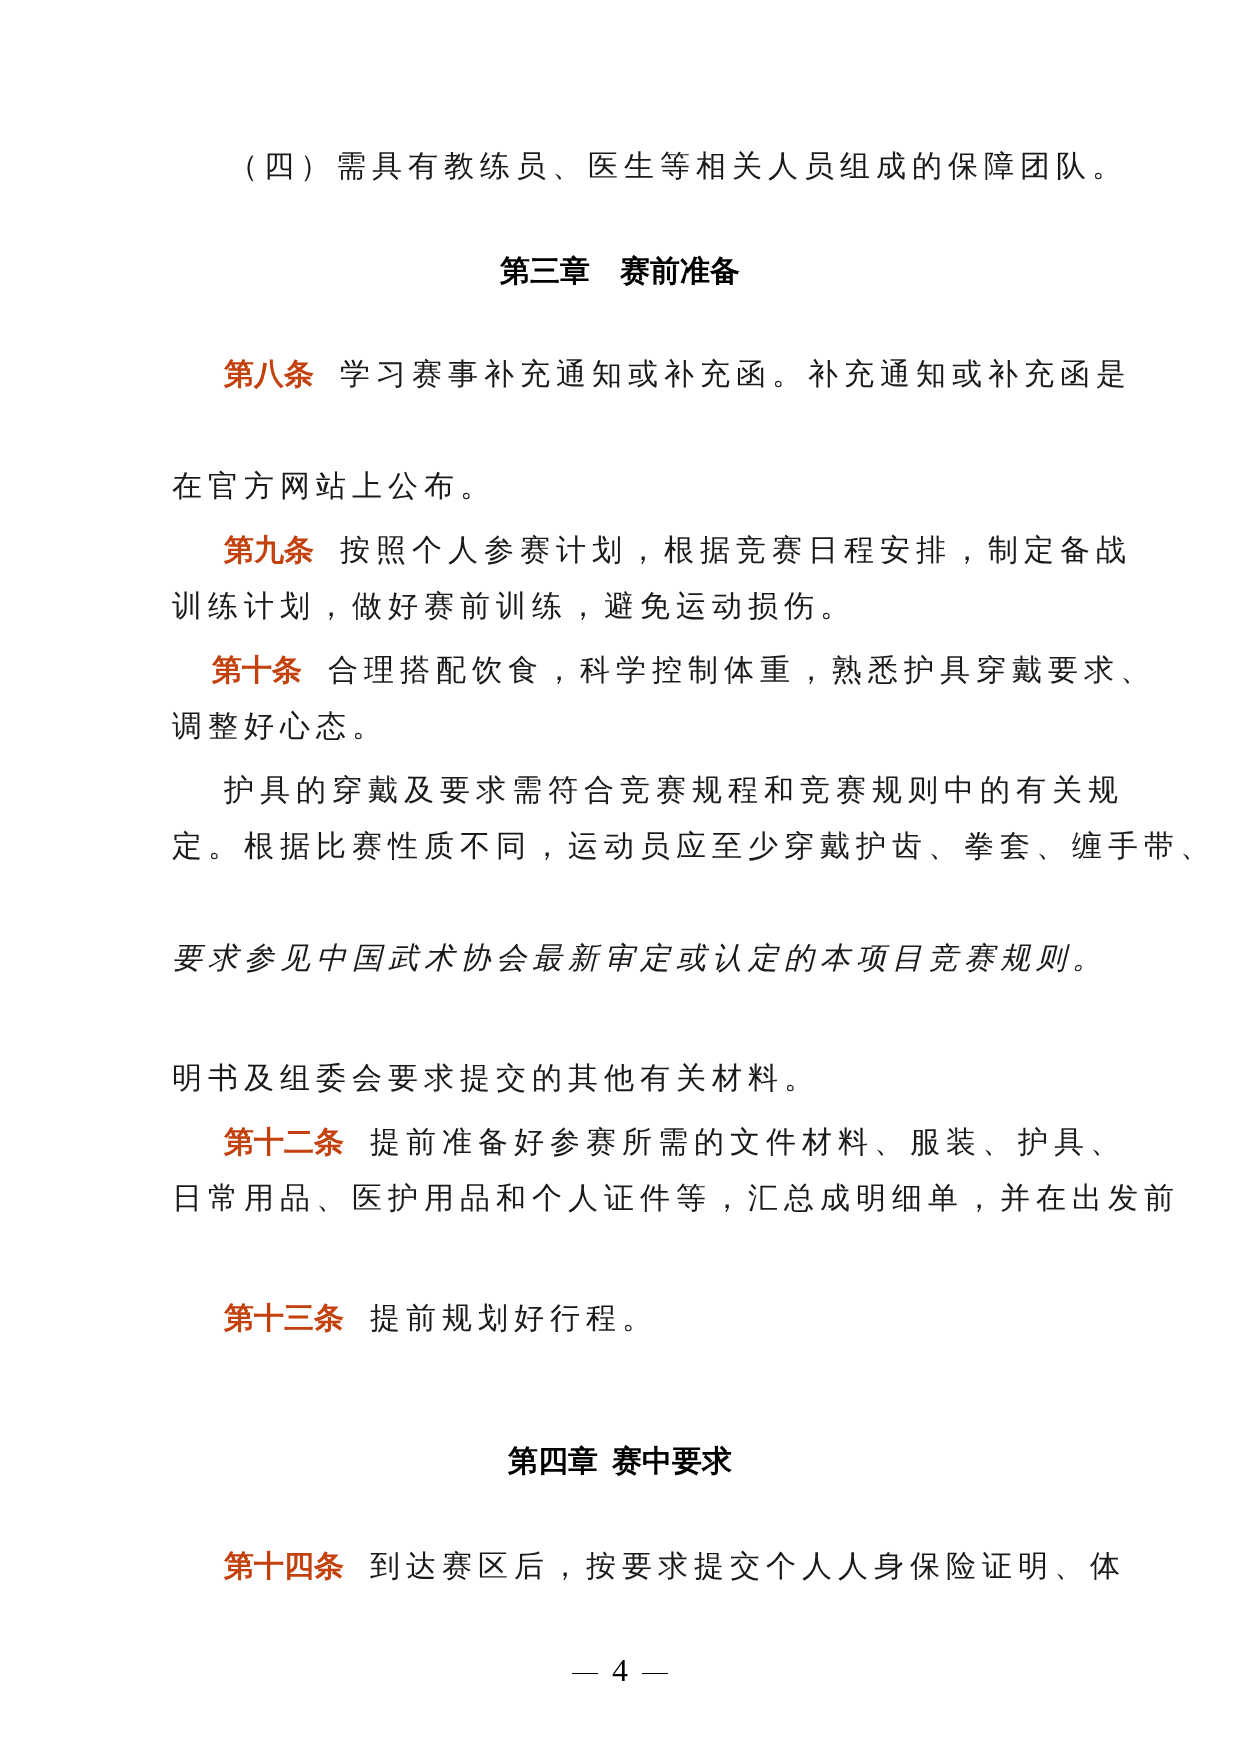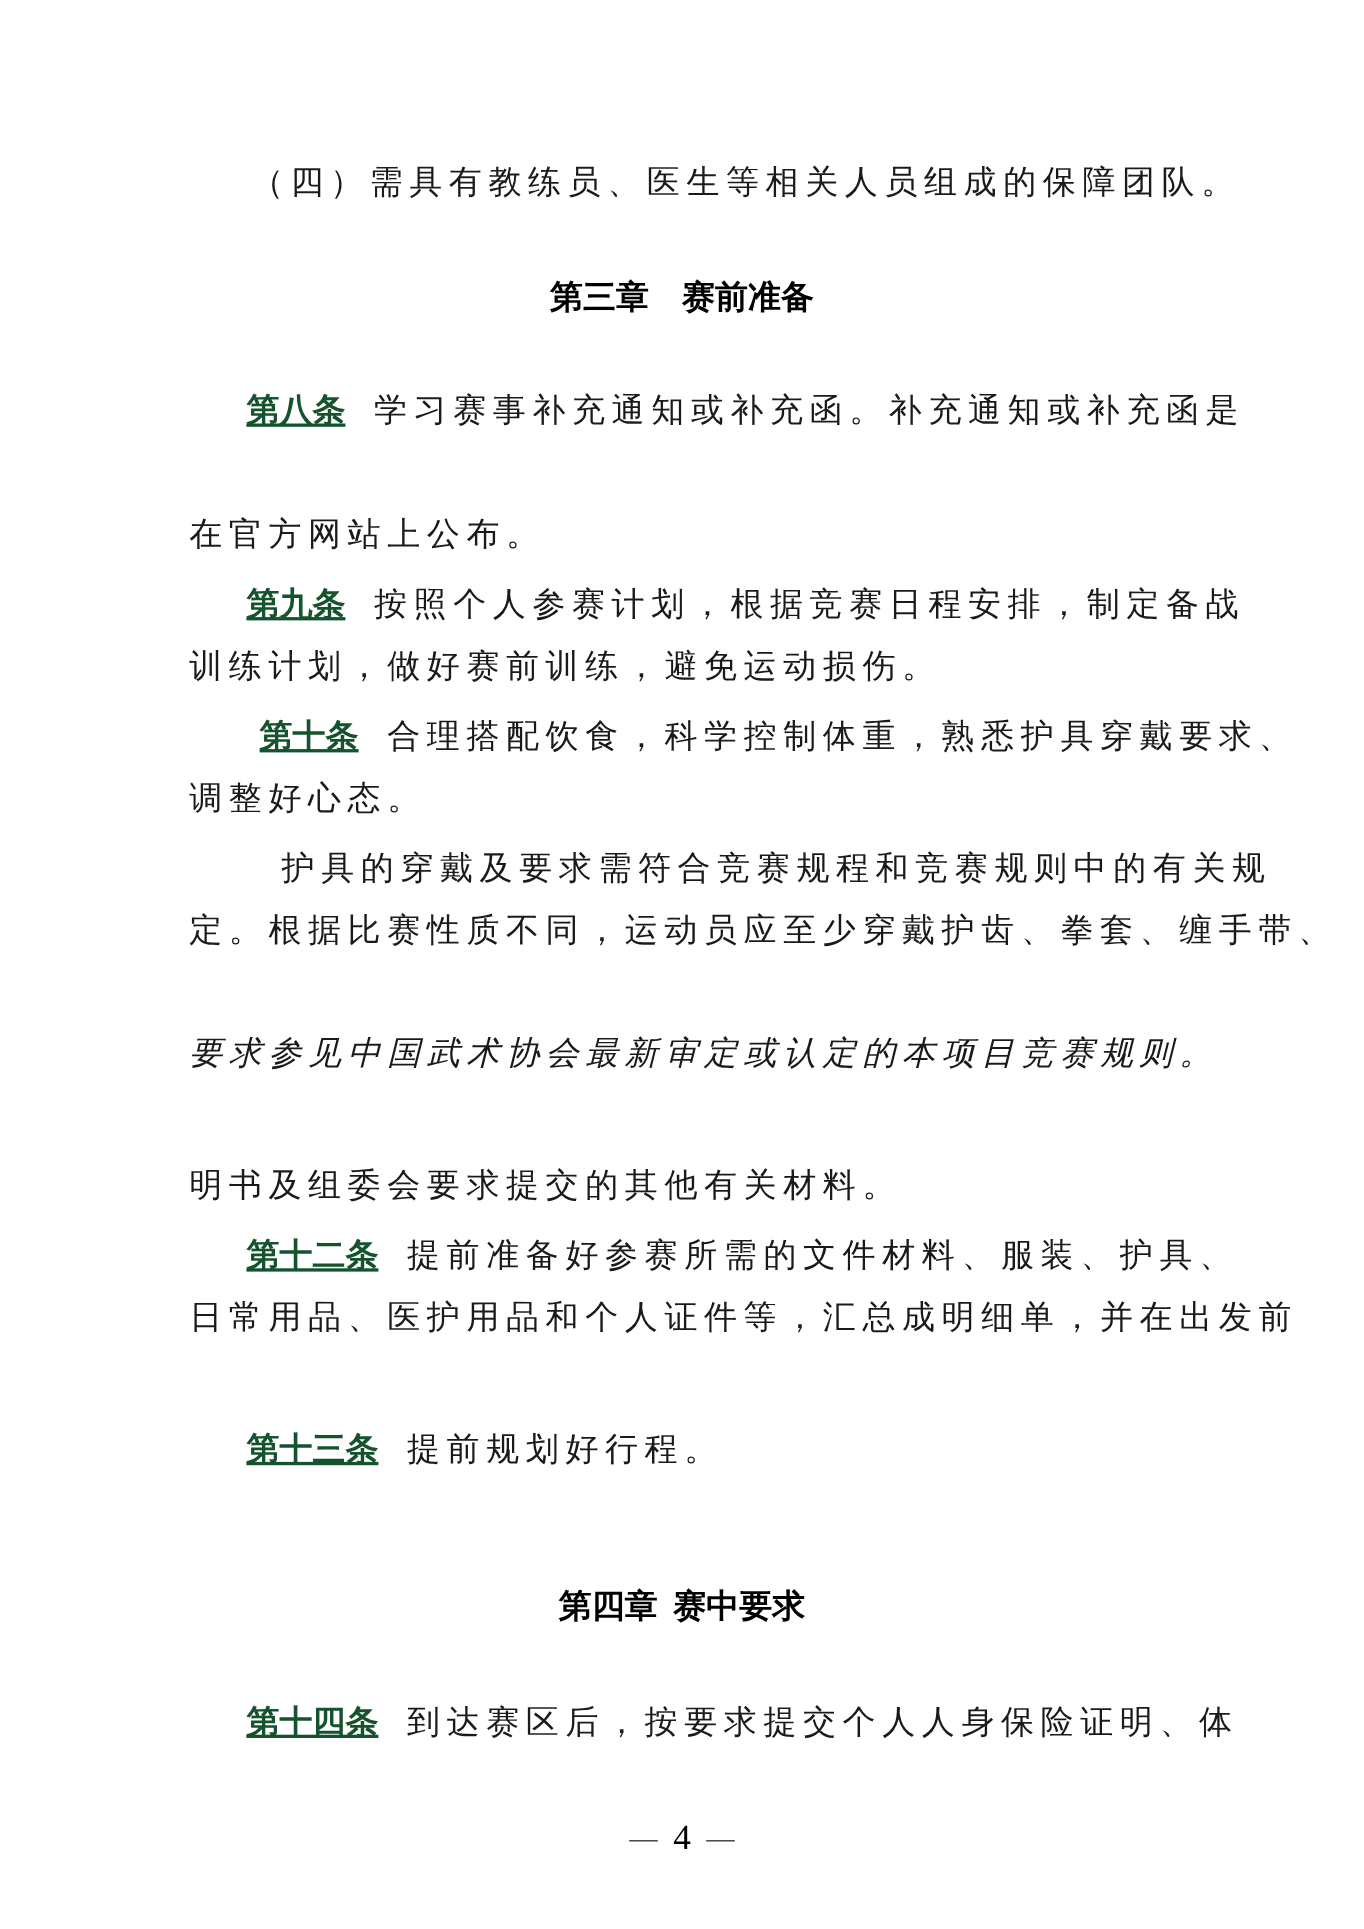--- a/index.html
+++ b/index.html
@@ -7,21 +7,21 @@
   .page {
     position: absolute; left: 0; top: 0; width: 1240px; height: 1590px;
     background: #ffffff; color: #111111;
     font-family: "DejaVu Serif", "Liberation Serif", serif;
   }
   .line {
     position: absolute; left: 172px; width: 770px;
     font-size: 30px; line-height: 40px; white-space: nowrap;
     letter-spacing: 6px; color: #1a1a1a;
   }
-  .art { font-family: "DejaVu Sans", "Liberation Sans", sans-serif; font-weight: bold; letter-spacing: 0px; color: #14532d; margin-right: 26px; text-decoration: underline; }
+  .art { font-family: "DejaVu Sans", "Liberation Sans", sans-serif; font-weight: bold; letter-spacing: 0px; color: #c2410c; margin-right: 26px; }
   .chapter {
     position: absolute; left: 0; width: 1240px; text-align: center;
     font-family: "DejaVu Sans", "Liberation Sans", sans-serif; font-weight: bold;
     font-size: 30px; line-height: 40px; color: #000;
   }
   .chapter .sp { display: inline-block; width: 30px; }
   .footer {
     position: absolute; left: 0; width: 1240px; top: 1650px; text-align: center;
     font-family: "Liberation Serif", "DejaVu Serif", serif; font-size: 32px; line-height: 40px; color: #000;
   }
@@ -41,26 +41,26 @@
   <div class="line" style="top:354px; left:224px;">
     <span class="art">第八条</span><span>学习赛事补充通知或补充函。补充通知或补充函是</span>
   </div>
   <div class="line" style="top:466px;">在官方网站上公布。</div>
 
   <div class="line" style="top:530px; left:224px;">
     <span class="art">第九条</span><span>按照个人参赛计划，根据竞赛日程安排，制定备战</span>
   </div>
   <div class="line" style="top:586px;">训练计划，做好赛前训练，避免运动损伤。</div>
 
-  <div class="line" style="top:650px; left:236px;">
+  <div class="line" style="top:650px; left:212px;">
     <span class="art">第十条</span><span>合理搭配饮食，科学控制体重，熟悉护具穿戴要求、</span>
   </div>
   <div class="line" style="top:706px;">调整好心态。</div>
 
-  <div class="line" style="top:770px; left:224px;margin-left:32px;">护具的穿戴及要求需符合竞赛规程和竞赛规则中的有关规</div>
+  <div class="line" style="top:770px; left:224px;">护具的穿戴及要求需符合竞赛规程和竞赛规则中的有关规</div>
   <div class="line" style="top:826px;">定。根据比赛性质不同，运动员应至少穿戴护齿、拳套、缠手带、</div>
   <div class="line" style="top:938px;font-style:italic;">要求参见中国武术协会最新审定或认定的本项目竞赛规则。</div>
 
   <div class="line" style="top:1058px;">明书及组委会要求提交的其他有关材料。</div>
 
   <div class="line" style="top:1122px; left:224px;">
     <span class="art">第十二条</span><span>提前准备好参赛所需的文件材料、服装、护具、</span>
   </div>
   <div class="line" style="top:1178px;">日常用品、医护用品和个人证件等，汇总成明细单，并在出发前</div>
 

